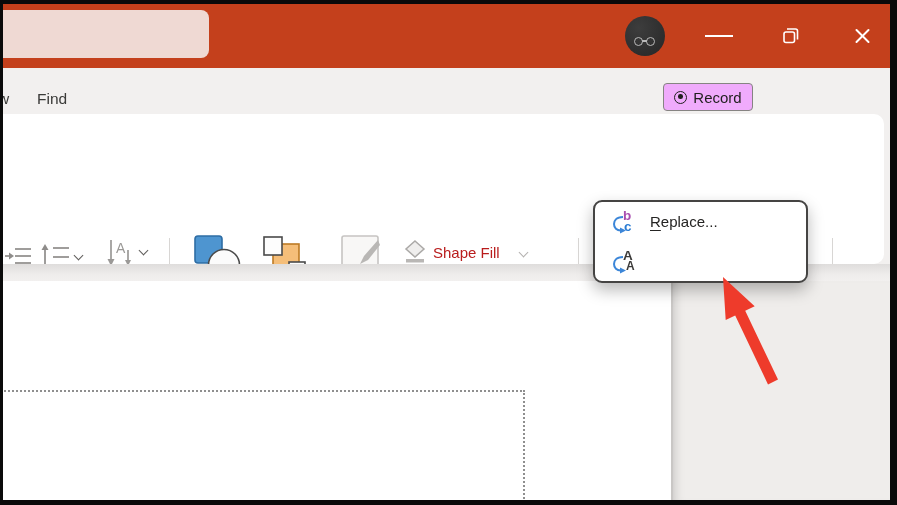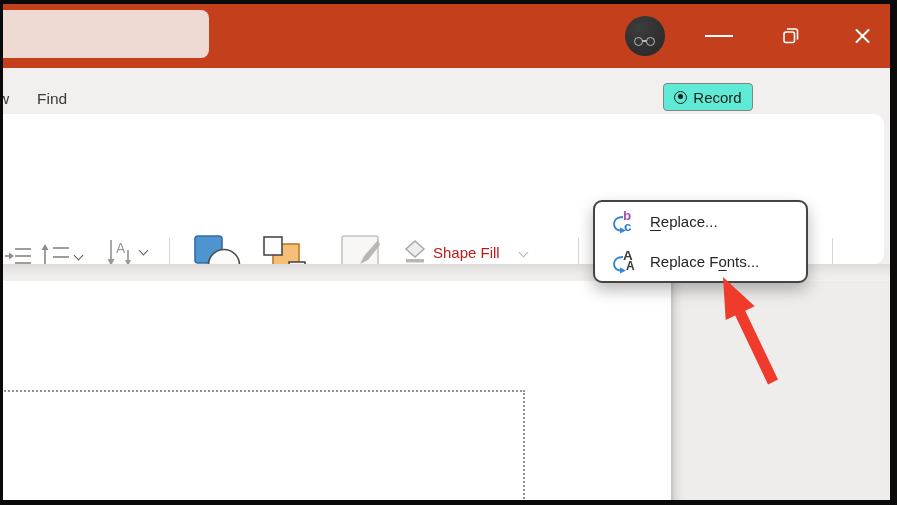--- a/index.html
+++ b/index.html
@@ -16,21 +16,21 @@
   .avatar .lens { position:absolute; width:9px; height:9px; border:1.5px solid #b9b9b9; border-radius:50%; top:21px; }
   .avatar .lens.l { left:9px; } .avatar .lens.r { left:21px; }
   .avatar .bridge { position:absolute; left:17px; top:24px; width:5px; height:1.5px; background:#b9b9b9; }
   .cap-btn { position:absolute; top:12px; width:40px; height:40px; }
   .min-glyph { position:absolute; left:6px; top:19px; width:28px; height:2px; background:#fff; }
   .close-bar { position:absolute; left:11px; top:19px; width:19px; height:2px; background:#fff; border-radius:1px; }
 
   
   .tabrow { position:absolute; left:0; top:64px; width:887px; height:46px; background:#F2F0EF; }
   .tabtext { position:absolute; top:22px; font-size:15.5px; color:#3A3A38; }
-  .record-btn { position:absolute; left:660px; top:15px; width:90px; height:28px; background:#5eead4;
+  .record-btn { position:absolute; left:660px; top:15px; width:90px; height:28px; background:#f0abfc;
                 border:1px solid #868482; border-radius:4px; display:flex; align-items:center; justify-content:center; gap:6px; }
   .record-ring { width:13px; height:13px; border:1.6px solid #201F1E; border-radius:50%; position:relative; }
   .record-ring::after { content:""; position:absolute; left:2.7px; top:2.7px; width:4.6px; height:4.6px; background:#201F1E; border-radius:50%; }
   .record-label { font-size:15px; color:#201F1E; }
   .share-btn { position:absolute; left:772px; top:12px; width:102px; height:32px; background:#C4401C; border-radius:4px;
                display:flex; align-items:center; justify-content:center; gap:6px; color:#fff; }
   .share-label { font-size:15.5px; }
 
   
   .ribbon { position:absolute; left:0; top:110px; width:881px; height:150px; background:#fff; border-radius:0 10px 10px 0; }
@@ -307,21 +307,20 @@
       </div>
       <div class="menu-item" style="top:43px;">
         <div class="swapicon">
           <span class="t1 drk">A</span>
           <span class="t2 drk" style="font-size:12px; left:13px;">A</span>
           <svg width="18" height="22" style="position:absolute; left:-2px; top:2px;">
             <path d="M12,3 C5,3 3,7 3,10 C3,14 6,16.5 9.5,16.5" fill="none" stroke="#3C86D8" stroke-width="2"></path>
             <polygon points="9,13.5 15,16.5 9,19.5" fill="#3C86D8"></polygon>
           </svg>
         </div>
-        <span class="mlabel"><span>Replace F</span><span class="u">o</span><span>nts...</span></span>
       </div>
     </div>
 
     <svg class="red-arrow" width="100" height="125">
       <polygon points="20,8 51.7,37.3 42.2,41.8 75,110.6 65,115.4 32.2,46.6 22.7,51.1" fill="#EE3B2B"></polygon>
     </svg>
 
   </div>
 </div>
 

